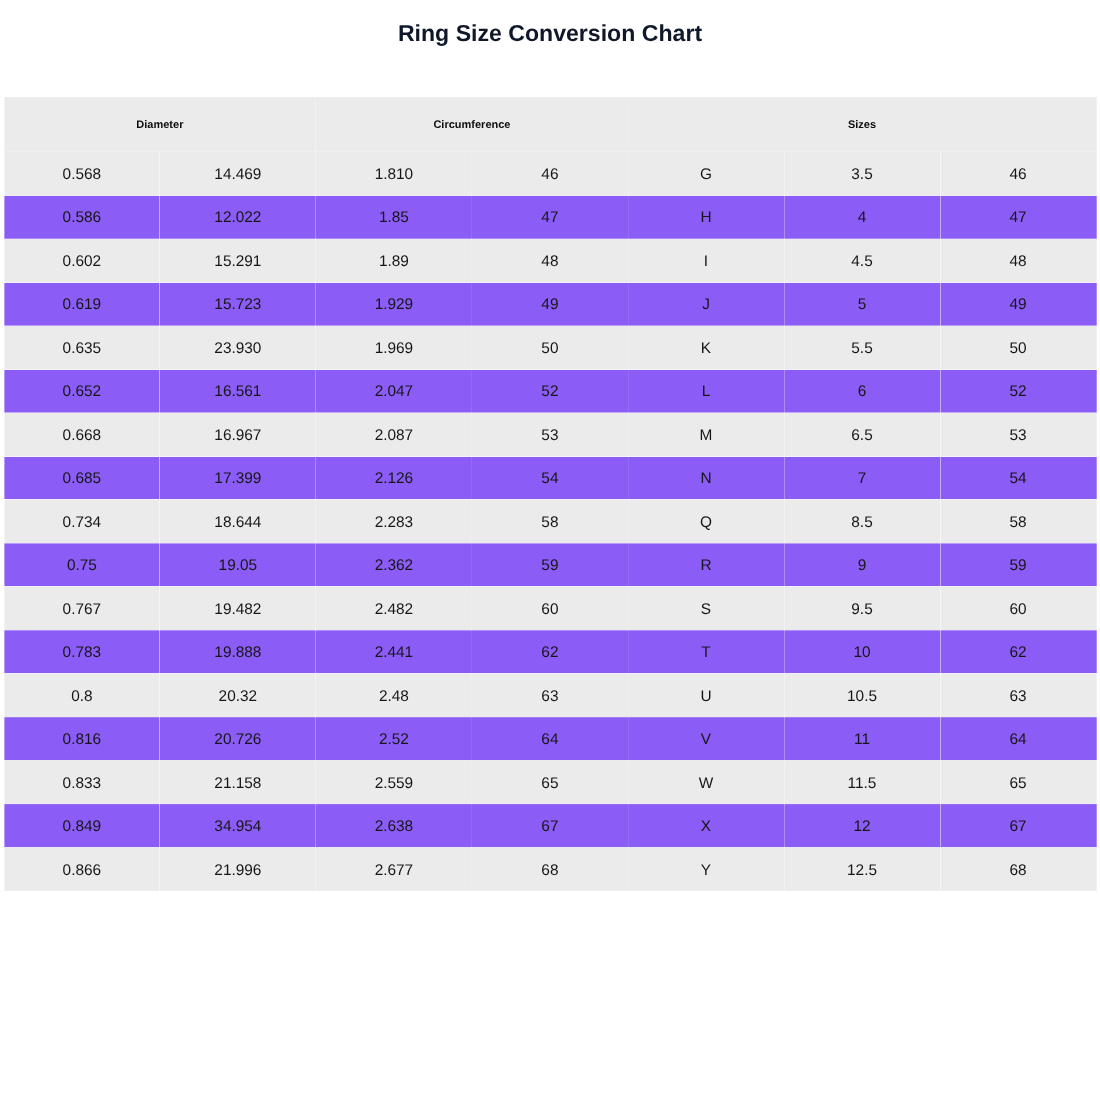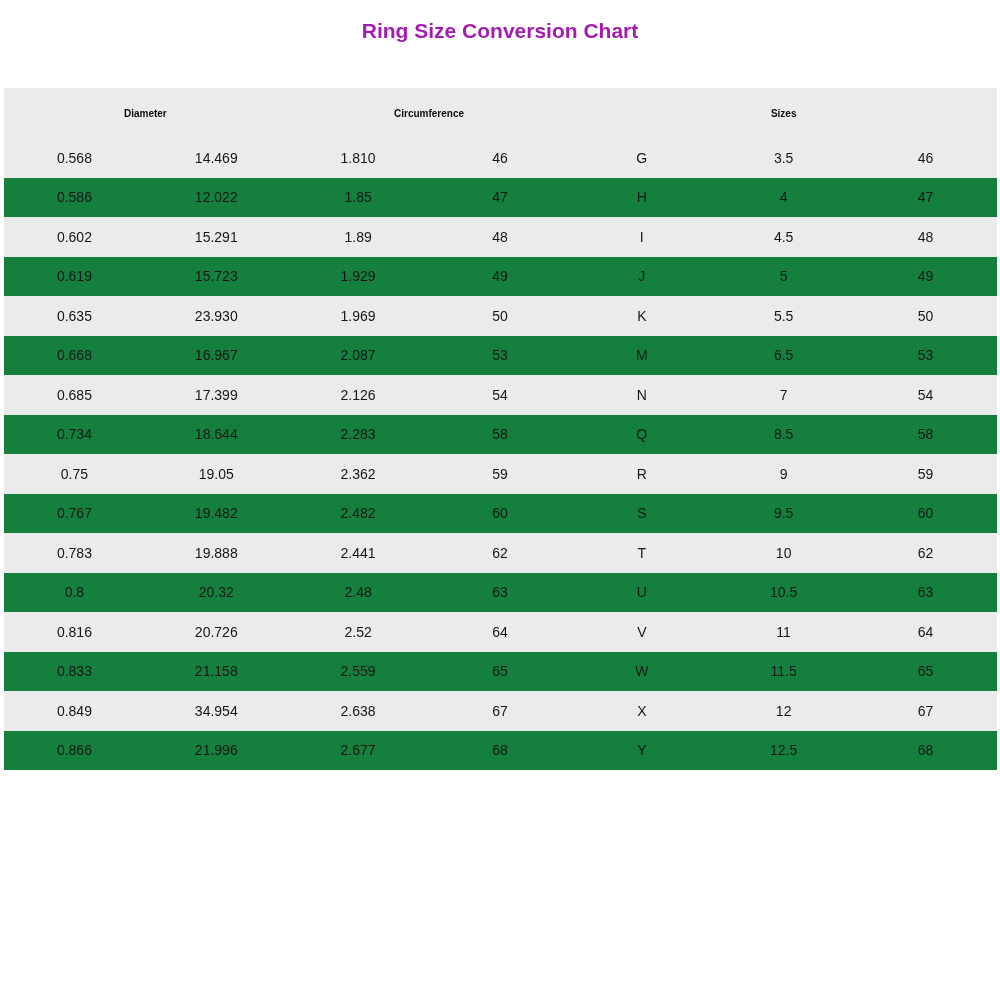--- a/index.html
+++ b/index.html
@@ -11,21 +11,21 @@
     font-family: "Liberation Sans", "DejaVu Sans", sans-serif;
     color: #111111;
     overflow: hidden;
   }
   .page-title {
     margin: 19px 0 0 0;
     text-align: center;
     font-size: 21px;
     line-height: 24px;
     font-weight: bold;
-    color: #a21caf;
+    color: #0f172a;
   }
   .table-wrap {
     width: 993px;
     margin: 45px auto 0 auto;
   }
   table.ring-table {
     width: 100%;
     border-collapse: collapse;
     table-layout: fixed;
     border: none;
@@ -46,21 +46,21 @@
     color: #0d0d0d;
   }
   tr.column-header-row th {
     background: #ffffff;
     height: 51px;
     font-size: 14px;
     font-weight: normal;
     line-height: 17px;
     color: #111111;
   }
-  tbody tr { height: 39.5px; background: #15803d; }
+  tbody tr { height: 39.5px; background: #8b5cf6; }
   tbody tr:nth-child(odd) { background: #ebebeb; }
   tbody td {
     font-size: 14px;
     line-height: 16px;
     color: #161616;
   }
 </style>
 </head>
 <body>
 
@@ -124,20 +124,29 @@
         <tr>
           <td>0.635</td>
           <td>23.930</td>
           <td>1.969</td>
           <td>50</td>
           <td>K</td>
           <td>5.5</td>
           <td>50</td>
         </tr>
         <tr>
+          <td>0.652</td>
+          <td>16.561</td>
+          <td>2.047</td>
+          <td>52</td>
+          <td>L</td>
+          <td>6</td>
+          <td>52</td>
+        </tr>
+        <tr>
           <td>0.668</td>
           <td>16.967</td>
           <td>2.087</td>
           <td>53</td>
           <td>M</td>
           <td>6.5</td>
           <td>53</td>
         </tr>
         <tr>
           <td>0.685</td>

